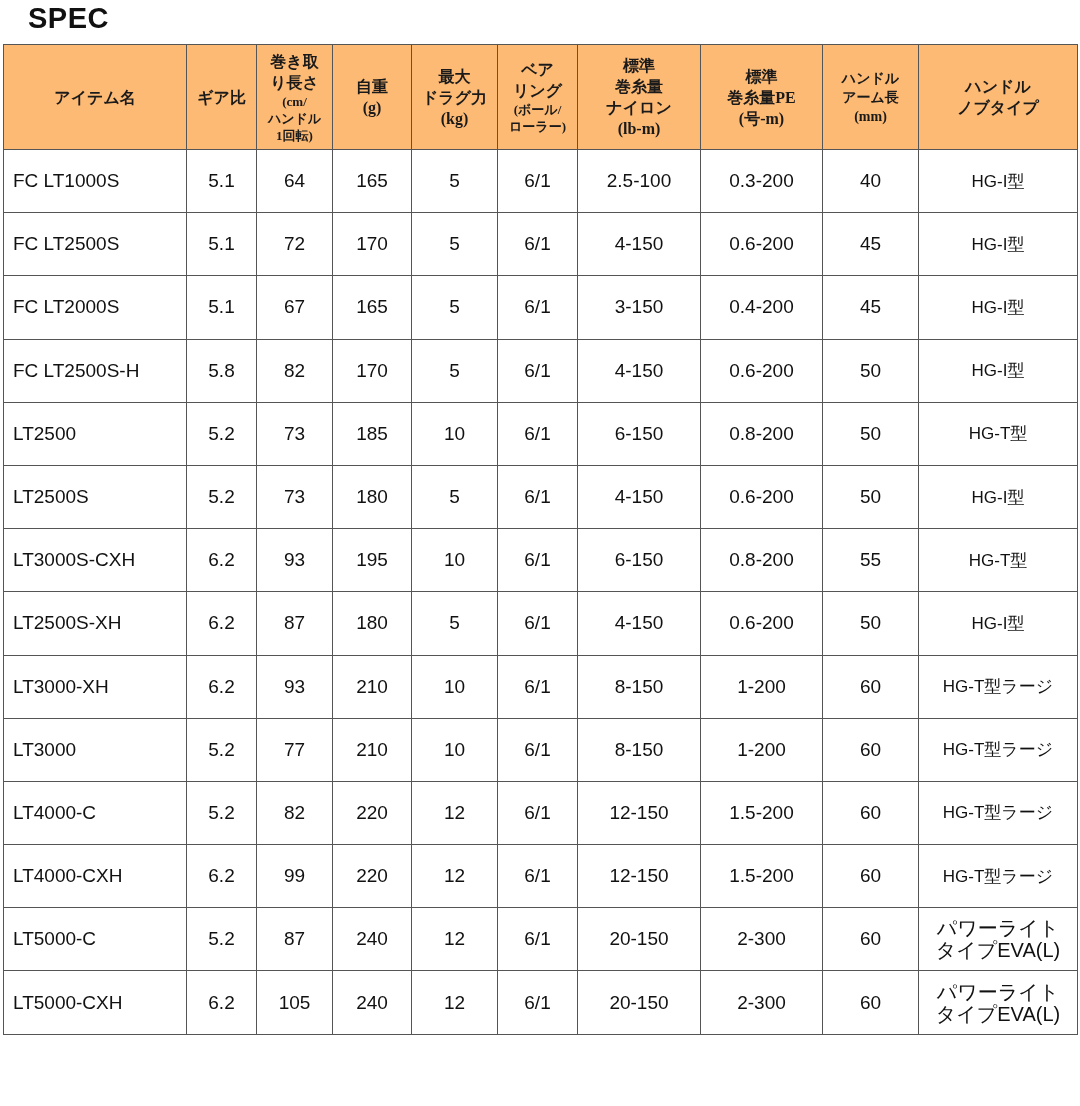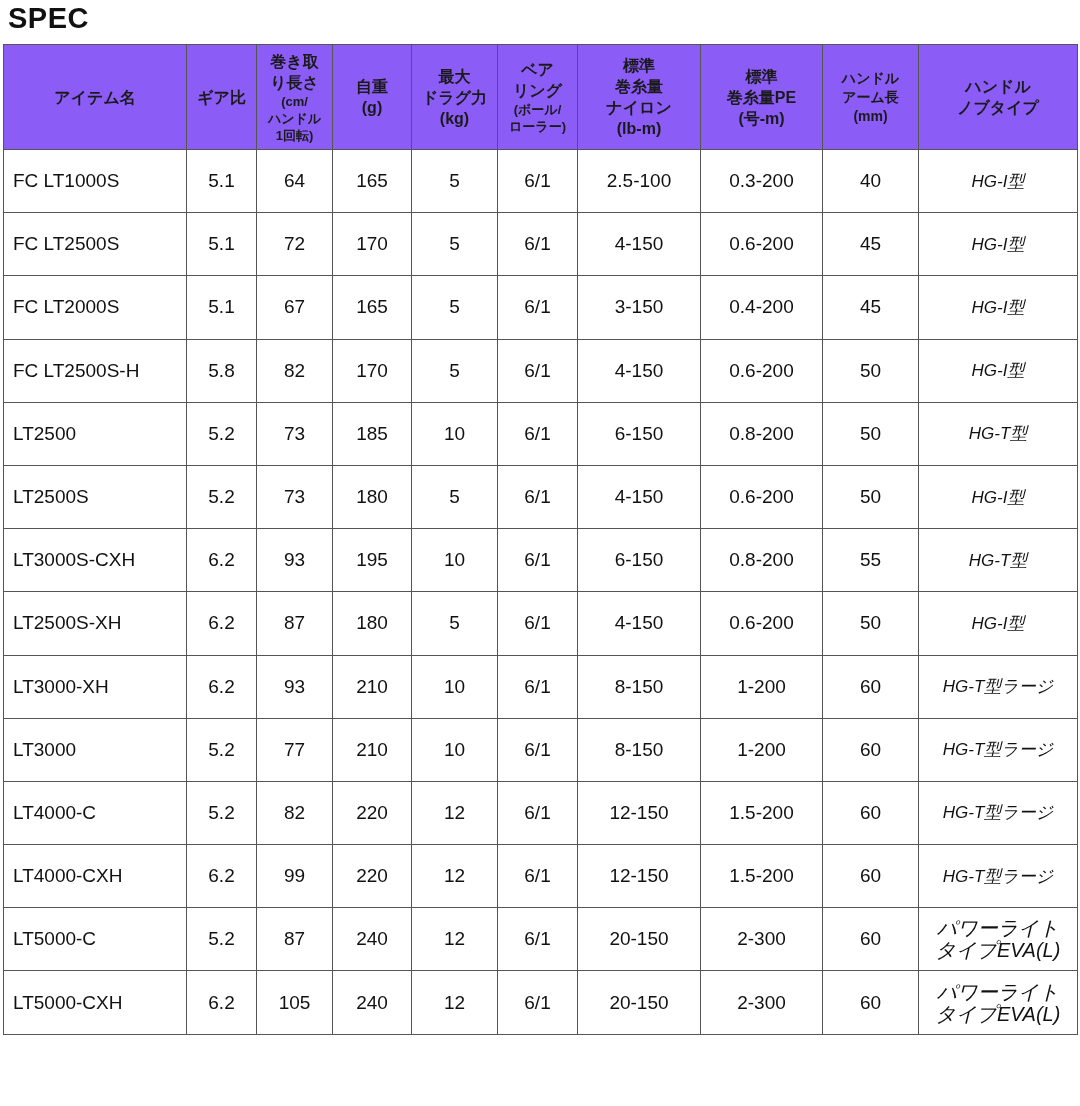--- a/index.html
+++ b/index.html
@@ -1,33 +1,33 @@
 <!DOCTYPE html>
 <html><head>
   <meta charset="utf-8">
   <style>
     html, body { margin: 0; padding: 0; background: #ffffff; }
     body { width: 1080px; height: 1106px; position: relative; overflow: hidden;
            font-family: "Liberation Sans", "DejaVu Sans", sans-serif; color: #111; }
-    .title { position: absolute; left: 8px; top: 0px; font-size: 29px; font-weight: bold;
+    .title { position: absolute; left: 28px; top: 0px; font-size: 29px; font-weight: bold;
              letter-spacing: 0.5px; line-height: 36px; }
     table.spec { position: absolute; left: 3px; top: 44px; border-collapse: collapse;
                  table-layout: fixed; width: 1074px; }
     table.spec th, table.spec td { border: 1.5px solid #555; padding: 0; text-align: center;
                  vertical-align: middle; }
-    table.spec th { background: #8b5cf6; font-weight: bold; height: 104px; font-size: 16px;
-                 line-height: 21px; color: #1a1a1a; }
+    table.spec th { background: #fdba74; font-weight: bold; height: 104px; font-size: 16px;
+                 line-height: 21px; color: #1a1a1a; font-family: Liberation Serif, serif; }
     table.spec th .small { font-size: 13px; line-height: 17px; display: block; }
     table.spec th .med { font-size: 14px; line-height: 19px; display: block; }
     table.spec th .line { display: block; }
     table.spec td { height: 62.2px; font-size: 19px; background: #fff; }
     table.spec td.name { text-align: left; padding-left: 9px; }
     table.spec td.knob { font-size: 17px; }
     table.spec td.knob.two { font-size: 20px; line-height: 22px; }
-    table.spec td .line { display: block; font-style: italic; }
+    table.spec td .line { display: block; }
   </style>
 </head>
 <body>
 
 <div class="title">SPEC</div>
 
 <table class="spec">
   <colgroup>
     <col style="width:183px">
     <col style="width:70px">

